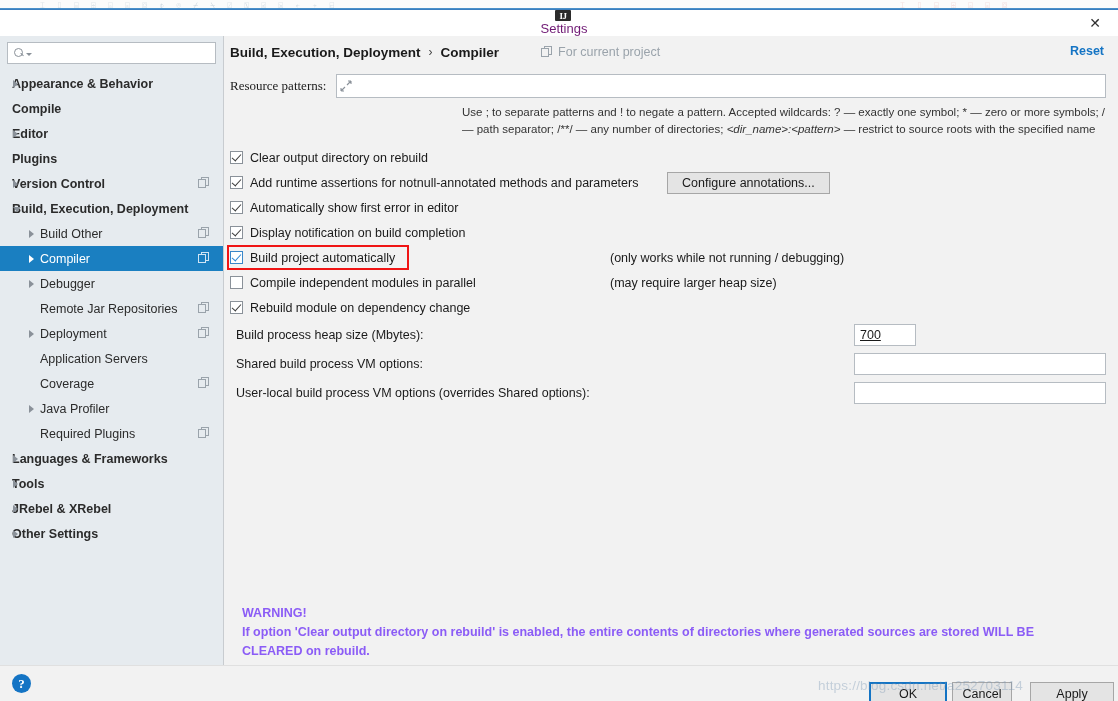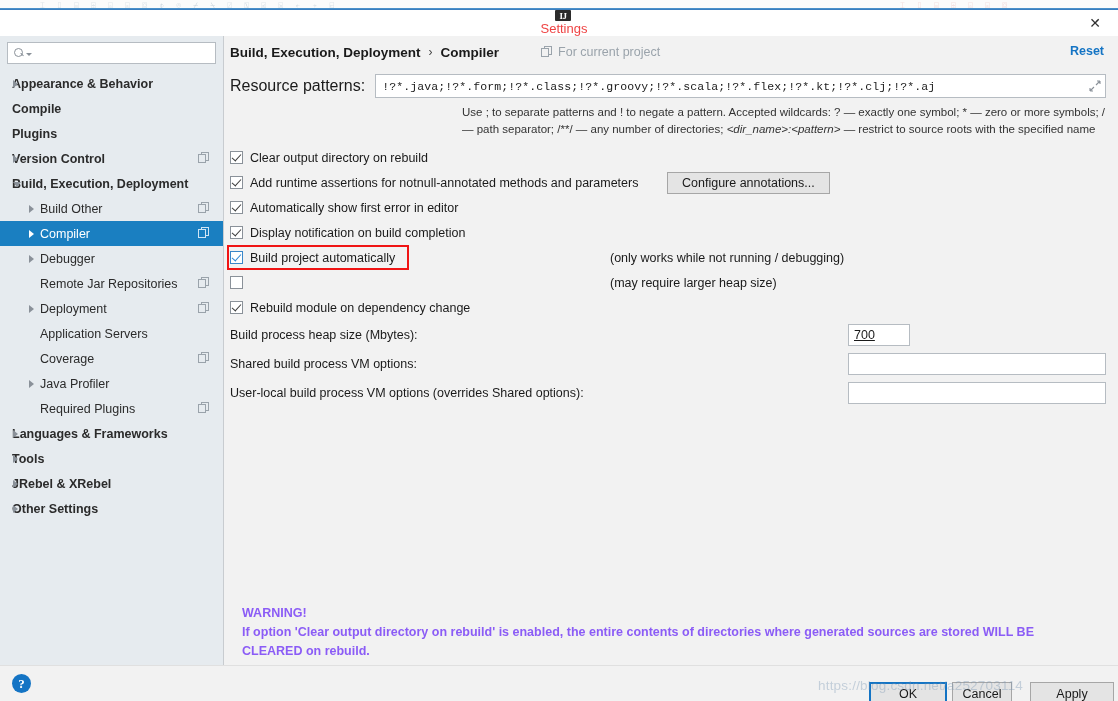--- a/index.html
+++ b/index.html
@@ -49,21 +49,21 @@
     width: 16px; height: 16px; margin-left: 8px;
     background: #2b2b2b;
     color: #ffffff;
     font-size: 9px; font-weight: bold;
     display: flex; align-items: center; justify-content: center;
     letter-spacing: -0.5px;
     font-family: "Liberation Serif", serif;
     border-radius: 1px;
   }
   #window-title {
-    margin-left: 10px; font-size: 13px; color: #ef4444;
+    margin-left: 10px; font-size: 13px; color: #701a75;
   }
   #close-button {
     position: absolute; right: 0; top: 0;
     width: 46px; height: 26px;
     display: flex; align-items: center; justify-content: center;
     color: #303030; font-size: 14px;
     cursor: default;
   }
 
   
@@ -189,21 +189,21 @@
     position: absolute; right: 14px; top: 8px;
     color: #1474c4; font-weight: bold; font-size: 12.5px;
     cursor: default;
   }
 
   
   #patterns-row {
     display: flex; align-items: center;
     margin: 6px 0 0 0; padding-left: 6px; padding-right: 12px;
   }
-  #patterns-label { font-size: 16px; color: #1a1a1a; white-space: nowrap; }
+  #patterns-label { font-size: 13px; color: #1a1a1a; white-space: nowrap; font-family: Liberation Serif, serif; }
   #patterns-field {
     flex: 1; margin-left: 10px;
     height: 24px; background: #ffffff;
     border: 1px solid #b6bcc2;
     display: flex; align-items: center;
     position: relative;
   }
   #patterns-value {
     flex: 1; border: 0; outline: 0; background: transparent;
     font-family: "Liberation Mono", monospace;
@@ -274,21 +274,21 @@
     left: 3px; top: 0px;
     width: 182px; height: 25px;
     border: 2px solid #f01414;
     pointer-events: none;
   }
 
   
   .field-row {
     display: flex; align-items: center;
     height: 29px;
-    padding-left: 6px; padding-right: 12px;
+    padding-left: 6px; padding-right: 12px; margin-left: 6px;
   }
   .field-label { font-size: 12.5px; color: #1a1a1a; white-space: nowrap; }
   .field-input {
     background: #ffffff; border: 1px solid #b6bcc2;
     height: 22px;
     font-family: "Liberation Sans", sans-serif;
     font-size: 12.5px; color: #1a1a1a;
     padding: 0 5px; outline: none;
   }
   #heap-input { width: 62px; margin-left: 0; position: absolute; left: 624px; text-decoration: underline; }
@@ -370,20 +370,24 @@
       </div>
       <div id="tree">
           <div class="tree-item level0">
             <span class="arrow"></span>
             <span class="label">Appearance &amp; Behavior</span>
           </div>
           <div class="tree-item level0">
             <span class="label">Compile</span>
           </div>
           <div class="tree-item level0">
+            <span class="arrow"></span>
+            <span class="label">Editor</span>
+          </div>
+          <div class="tree-item level0">
             <span class="label">Plugins</span>
           </div>
           <div class="tree-item level0">
             <span class="arrow"></span>
             <span class="label">Version Control</span>
             <span class="copy-icon">
               <span class="back"></span>
               <span class="front"></span>
             </span>
           </div>
@@ -480,21 +484,20 @@
               <span class="front"></span>
           </span>
           <span>For current project</span>
         </div>
         <div id="reset-link">Reset</div>
       </div>
 
       <div id="patterns-row">
         <span id="patterns-label">Resource patterns:</span>
         <div id="patterns-field">
-          <input id="patterns-value" type="text" value="!?*.java;!?*.form;!?*.class;!?*.groovy;!?*.scala;!?*.flex;!?*.kt;!?*.clj;!?*.aj" style="">
           <span id="expand-icon">
             <svg width="12" height="12" viewBox="0 0 12 12">
               <path d="M11 1 L7 5 M11 1 L11 4 M11 1 L8 1" stroke="#8a9199" stroke-width="1.1" fill="none"></path>
               <path d="M1 11 L5 7 M1 11 L1 8 M1 11 L4 11" stroke="#8a9199" stroke-width="1.1" fill="none"></path>
             </svg>
           </span>
         </div>
       </div>
 
       <div id="patterns-help">
@@ -521,20 +524,21 @@
             <span class="cb-label">Display notification on build completion</span>
           </div>
           <div class="cb-row">
             <span class="cbx checked blue"></span>
             <span class="cb-label">Build project automatically</span>
             <span class="cb-note">(only works while not running / debugging)</span>
             <span id="highlight-box"></span>
           </div>
           <div class="cb-row">
             <span class="cbx"></span>
+            <span class="cb-label">Compile independent modules in parallel</span>
             <span class="cb-note">(may require larger heap size)</span>
           </div>
           <div class="cb-row">
             <span class="cbx checked"></span>
             <span class="cb-label">Rebuild module on dependency change</span>
           </div>
         </div>
 
       <div id="field-area">
           <div class="field-row">

